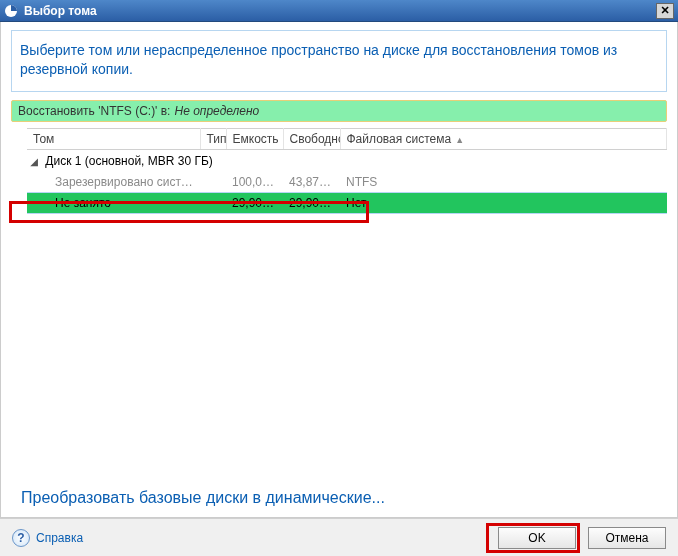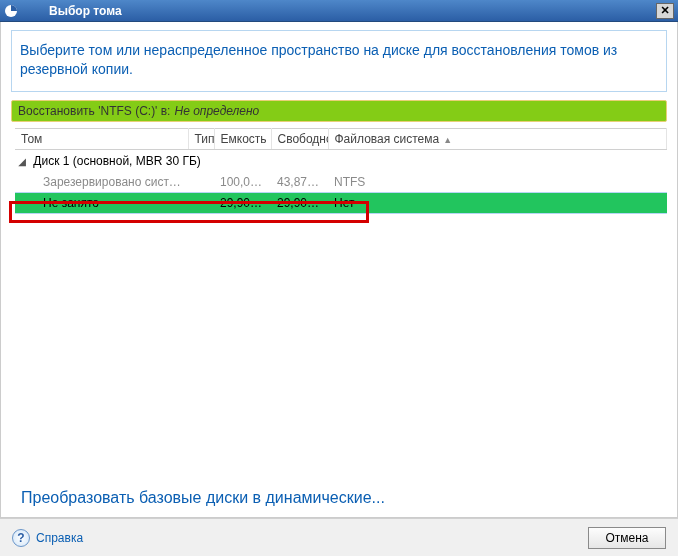--- a/index.html
+++ b/index.html
@@ -16,21 +16,20 @@
   .titlebar {
     height: 22px;
     background: linear-gradient(#4e87c9, #2b5ea5);
     color: #fff;
     display: flex;
     align-items: center;
     padding: 0 4px;
     font-weight: bold;
     font-size: 12px;
     border-bottom: 1px solid #234a7d;
-    gap: 25px;
   }
   .titlebar .title-icon {
     width: 14px; height:14px; margin-right:6px;
     display:inline-flex;align-items:center;justify-content:center;
   }
   .titlebar .spacer { flex:1; }
   .titlebar .close-btn {
     width:18px;height:16px;
     background:#d7d7d7;
     border:1px solid #666;
@@ -52,32 +51,32 @@
     margin:8px 10px 8px 10px;
     padding:10px 8px 12px 8px;
     border:1px solid #b7d6f0;
     background:#fff;
     color:#0b5fb3;
     font-size:14px;
     line-height:1.35;
   }
   .restore-bar {
     margin:8px 10px 6px 10px;
-    background:#84cc16;
+    background:#86efac;
     border:1px solid #e8cf78;
     border-radius:2px;
     padding:3px 6px;
     display:flex;
     align-items:center;
     font-size:12px;
   }
   .restore-bar .rb-label { color:#333; }
   .restore-bar .rb-value { color:#333; font-style:italic; margin-left:4px; }
   .table-wrap {
-    margin:0 10px 0 14px;
+    margin:0 10px 0 26px;
   }
   table.volumes {
     width:100%;
     border-collapse:collapse;
     table-layout:fixed;
   }
   table.volumes th {
     text-align:left;
     font-weight:normal;
     font-size:12px;
@@ -253,14 +252,17 @@
 
   <div class="link-convert">Преобразовать базовые диски в динамические...</div>
 </div>
 
 <div class="footer">
   <div class="help">
     <span class="help-icon">?</span>
     <span>Справка</span>
   </div>
   <span class="spacer"></span>
+  <span class="btn-ok-wrap">
+    <button class="btn">OK</button>
+  </span>
   <button class="btn">Отмена</button>
 </div>
 
 </body></html>

